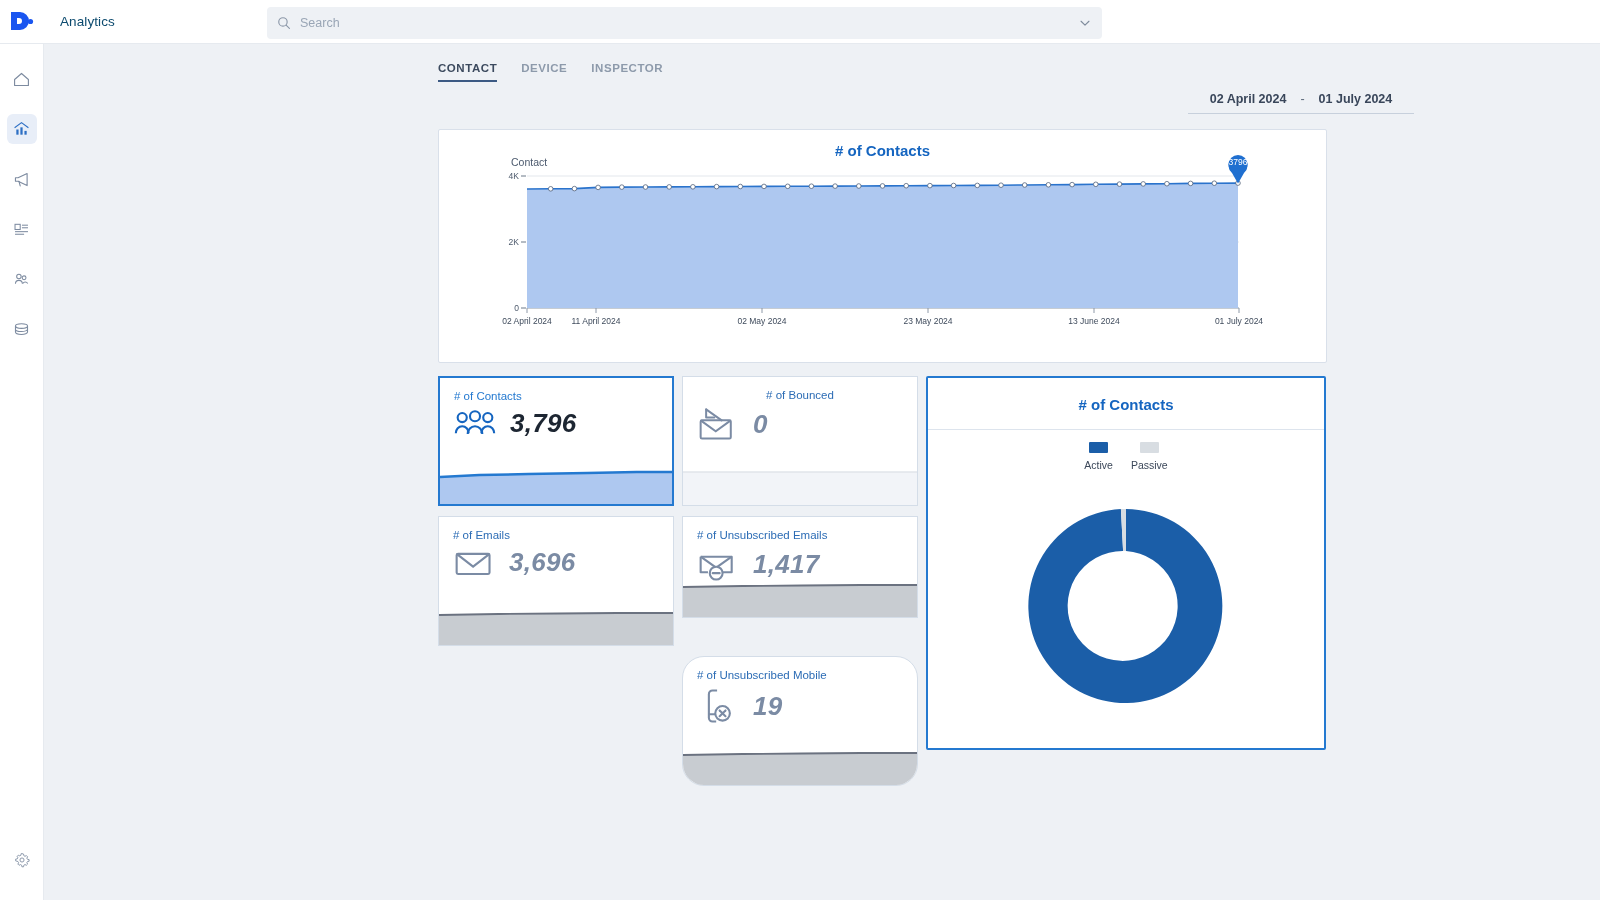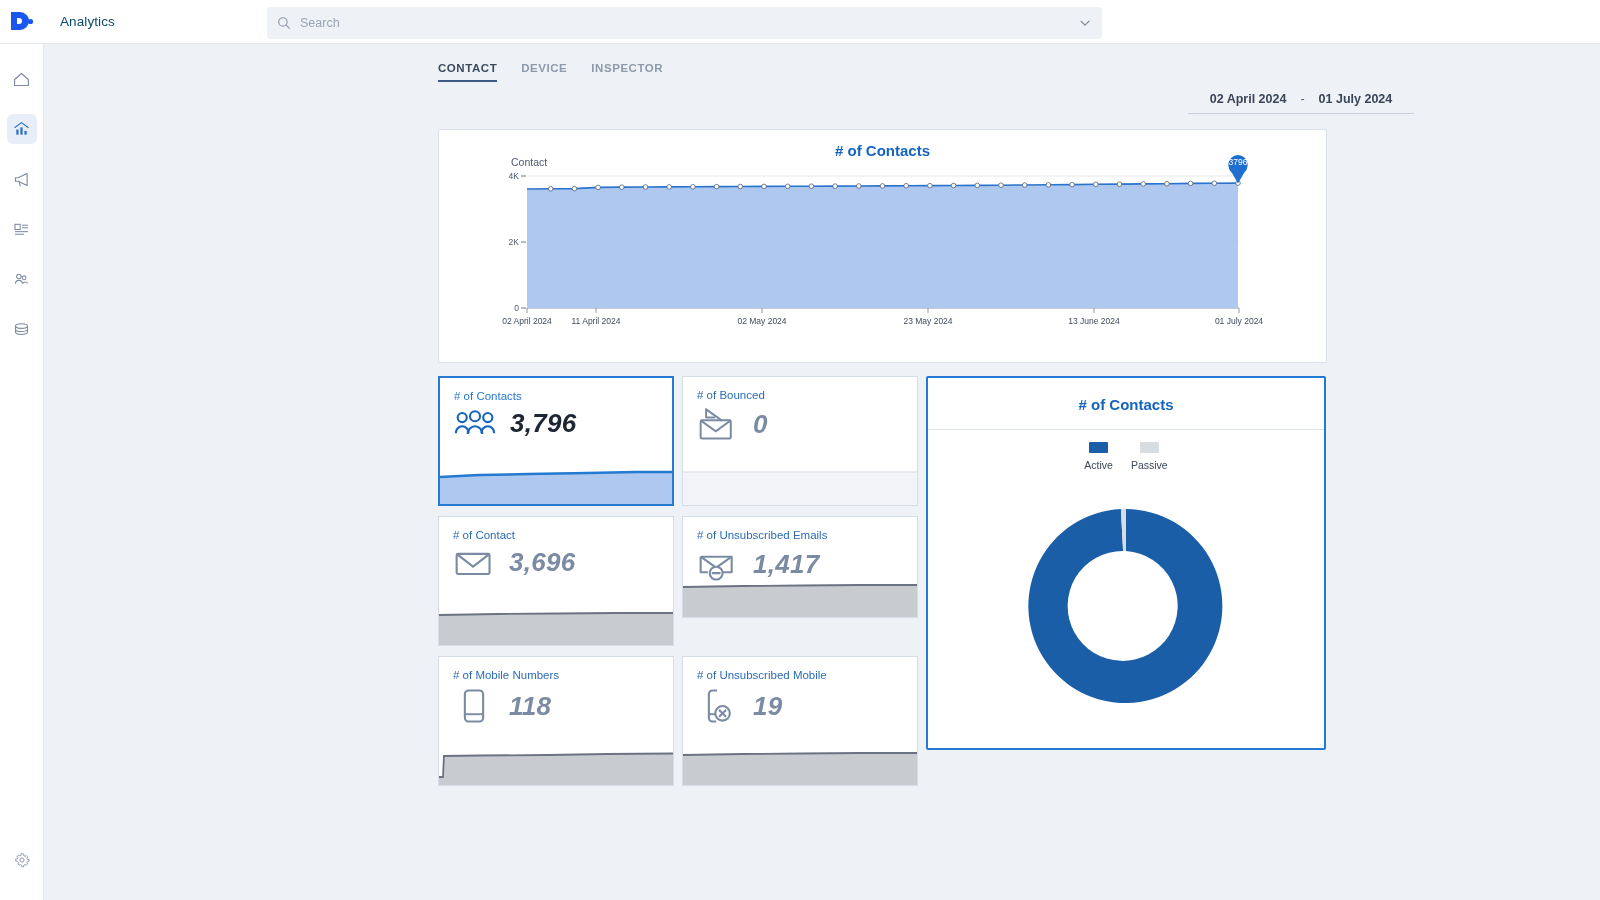--- a/index.html
+++ b/index.html
@@ -308,42 +308,42 @@
         </svg>
         <div class="kpi-value">3,796</div>
       </div>
     </div>
     <svg class="kpi-spark" viewBox="0 0 236 34" preserveAspectRatio="none">
       <path d="M0,7 L40,5 L90,4 L150,3 L200,2 L236,2 L236,34 L0,34 Z" fill="#aec8f0"></path>
       <polyline points="0,7 40,5 90,4 150,3 200,2 236,2" fill="none" stroke="#2479d0" stroke-width="2.5"></polyline>
     </svg>
   </div>
 
-  <div class="kpi" style="left:652px;top:332px;width:236px;height:130px;">
+  <div class="kpi" style="left:652px;top:332px;width:236px;height:130px;text-align:center;">
     <div class="kpi-body">
       <div class="kpi-label"># of Bounced</div>
       <div class="kpi-row">
         <svg width="42" height="34" viewBox="0 0 46 36">
           <rect x="4" y="14" width="33" height="20" rx="1.5" fill="none" stroke="#7b8ba4" stroke-width="2.2"></rect>
           <polyline points="4,14 20.5,26 37,14" fill="none" stroke="#7b8ba4" stroke-width="2.2"></polyline>
           <polyline points="10,2 10,11 19,11" fill="none" stroke="#7b8ba4" stroke-width="2.2" stroke-linecap="round" stroke-linejoin="round"></polyline>
           <line x1="10" y1="2" x2="27" y2="14" stroke="#7b8ba4" stroke-width="2.2" stroke-linecap="round"></line>
         </svg>
         <div class="kpi-value">0</div>
       </div>
     </div>
     <svg class="kpi-spark" viewBox="0 0 236 34" preserveAspectRatio="none">
       <rect x="0" y="1" width="236" height="33" fill="#f2f4f8"></rect>
       <line x1="0" y1="1" x2="236" y2="1" stroke="#e1e5ea" stroke-width="1.5"></line>
     </svg>
   </div>
 
   <div class="kpi" style="left:408px;top:472px;width:236px;height:130px;">
     <div class="kpi-body">
-      <div class="kpi-label"># of Contact</div>
+      <div class="kpi-label"># of Emails</div>
       <div class="kpi-row">
         <svg width="42" height="30" viewBox="0 0 46 32">
           <rect x="4" y="6" width="36" height="22" rx="1.5" fill="none" stroke="#7b8ba4" stroke-width="2.3"></rect>
           <polyline points="4,6 22,20 40,6" fill="none" stroke="#7b8ba4" stroke-width="2.3"></polyline>
         </svg>
         <div class="kpi-value">3,696</div>
       </div>
     </div>
     <svg class="kpi-spark" viewBox="0 0 236 34" preserveAspectRatio="none">
       <path d="M0,4 L60,3 L120,2.5 L180,2 L236,2 L236,34 L0,34 Z" fill="#c8ccd1"></path>
@@ -364,38 +364,22 @@
         </svg>
         <div class="kpi-value">1,417</div>
       </div>
     </div>
     <svg class="kpi-spark" viewBox="0 0 236 34" preserveAspectRatio="none">
       <path d="M0,4 L60,3 L120,2.5 L180,2 L236,2 L236,34 L0,34 Z" fill="#c8ccd1"></path>
       <polyline points="0,4 60,3 120,2.5 180,2 236,2" fill="none" stroke="#6b7280" stroke-width="1.8"></polyline>
     </svg>
   </div>
 
-  <div class="kpi" style="left:408px;top:612px;width:236px;height:130px;">
-    <div class="kpi-body">
-      <div class="kpi-label"># of Mobile Numbers</div>
-      <div class="kpi-row">
-        <svg width="42" height="38" viewBox="0 0 46 40">
-          <rect x="13" y="3" width="20" height="34" rx="4" fill="none" stroke="#7b8ba4" stroke-width="2.3"></rect>
-          <line x1="13" y1="29" x2="33" y2="29" stroke="#7b8ba4" stroke-width="2.1"></line>
-        </svg>
-        <div class="kpi-value">118</div>
-      </div>
-    </div>
-    <svg class="kpi-spark" viewBox="0 0 236 34" preserveAspectRatio="none">
-      <path d="M0,26 L4,26 L5,5 L40,4.5 L110,4 L170,3 L236,2.5 L236,34 L0,34 Z" fill="#c8ccd1"></path>
-      <polyline points="0,26 4,26 5,5 40,4.5 110,4 170,3 236,2.5" fill="none" stroke="#6b7280" stroke-width="1.8"></polyline>
-    </svg>
-  </div>
-
-  <div class="kpi" style="left:652px;top:612px;width:236px;height:130px;">
+
+  <div class="kpi" style="left:652px;top:612px;width:236px;height:130px;border-radius:22px;">
     <div class="kpi-body">
       <div class="kpi-label"># of Unsubscribed Mobile</div>
       <div class="kpi-row">
         <svg width="42" height="38" viewBox="0 0 46 40">
           <path d="M22 3 h-5 a4 4 0 0 0 -4 4 v26 a4 4 0 0 0 4 4 h4" fill="none" stroke="#7b8ba4" stroke-width="2.3" stroke-linejoin="round"></path>
           <line x1="13" y1="29" x2="21" y2="29" stroke="#7b8ba4" stroke-width="2.1"></line>
           <circle cx="28" cy="28" r="8" fill="#fff" stroke="#7b8ba4" stroke-width="2.3"></circle>
           <line x1="24.8" y1="24.8" x2="31.2" y2="31.2" stroke="#7b8ba4" stroke-width="2.3" stroke-linecap="round"></line>
           <line x1="31.2" y1="24.8" x2="24.8" y2="31.2" stroke="#7b8ba4" stroke-width="2.3" stroke-linecap="round"></line>
         </svg>

